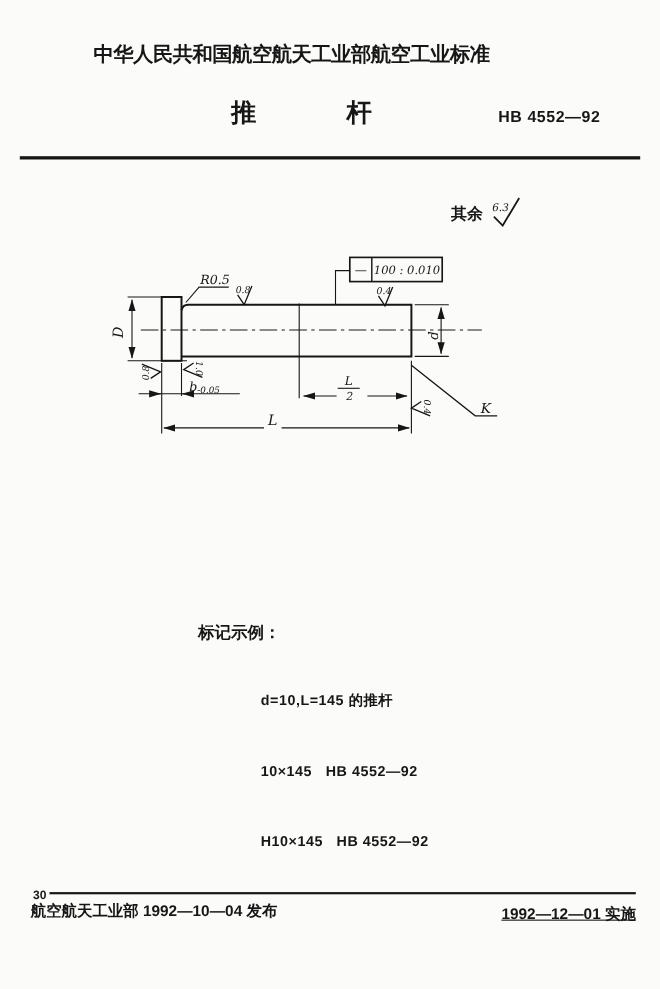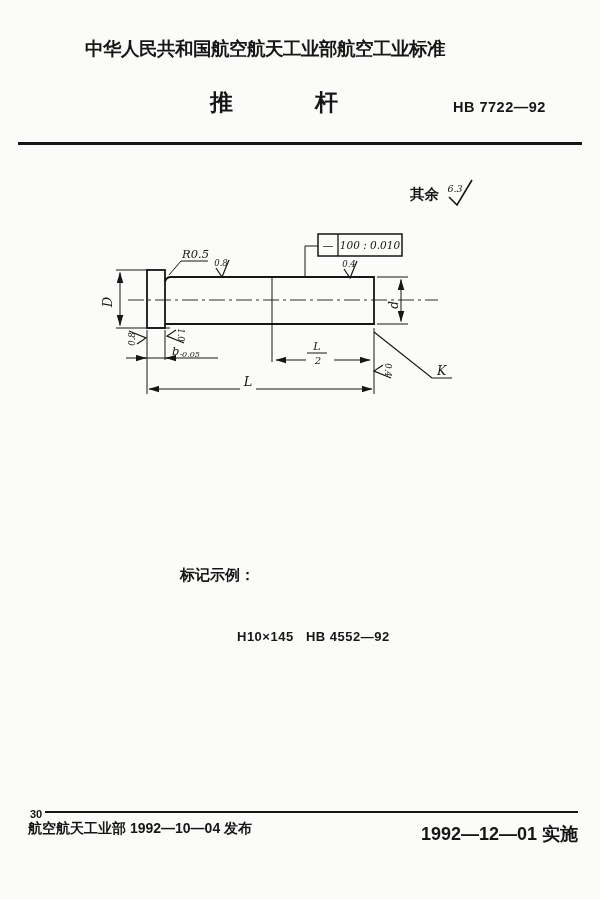--- a/index.html
+++ b/index.html
@@ -24,32 +24,32 @@
   .rule{background:#161616;}
   .top-rule{left:18px;top:142px;width:564px;height:2.5px;}
   .bottom-rule{left:45px;top:811px;width:533px;height:2px;}
   svg{position:absolute;left:0;top:0;}
   svg text{font-family:"DejaVu Serif", serif;fill:#161616;}
   svg .lbl{font-style:italic;}
   .example-heading{left:180px;top:566px;font-size:15px;font-weight:bold;}
   .example-lines{left:237px;top:583px;font-size:13px;font-weight:bold;line-height:21.4px;white-space:pre-wrap;}
   .example-lines div{letter-spacing:0.5px;}
   .footer-issued{left:28px;top:820px;font-size:14px;font-weight:bold;white-space:pre-wrap;}
-  .footer-effective{right:22px;top:822px;font-size:18px;font-weight:bold;white-space:pre-wrap;}
+  .footer-effective{right:22px;top:822px;font-size:14px;font-weight:bold;white-space:pre-wrap;text-decoration:underline;}
   .page-number{left:30px;top:808px;font-size:11px;font-weight:bold;}
 </style>
 </head>
 <body>
 
 <div class="page">
 
   <div class="abs std-org">中华人民共和国航空航天工业部航空工业标准</div>
   <div class="abs part-title t1">推</div>
   <div class="abs part-title t2">杆</div>
-  <div class="abs std-no">HB 7722—92</div>
+  <div class="abs std-no">HB 4552—92</div>
   <div class="abs rule top-rule"></div>
 
   <svg width="600" height="480" viewBox="0 0 600 480">
     <defs>
       <marker id="arr" viewBox="0 0 10 6" refX="9.5" refY="3" markerWidth="11" markerHeight="7" orient="auto-start-reverse">
         <path d="M0,0 L10,3 L0,6 z" fill="#161616"></path>
       </marker>
     </defs>
 
     <text x="410" y="199" font-size="14.5" font-weight="bold" font-family="Liberation Sans, sans-serif">其余</text>
@@ -143,20 +143,22 @@
     </g>
 
     <g>
       <path d="M374,332 L432,378 L452,378" stroke="#161616" stroke-width="1.2" fill="none"></path>
       <text class="lbl" x="437" y="375" font-size="12.5">K</text>
     </g>
   </svg>
 
   <div class="abs example-heading">标记示例：</div>
   <div class="abs example-lines">
+    <div>d=10,L=145 的推杆</div>
+    <div>10×145   HB 4552—92</div>
     <div>H10×145   HB 4552—92</div>
   </div>
 
   <div class="abs rule bottom-rule"></div>
   <div class="abs footer-issued">航空航天工业部 1992—10—04 发布</div>
   <div class="abs footer-effective">1992—12—01 实施</div>
   <div class="abs page-number">30</div>
 
 </div>
 

